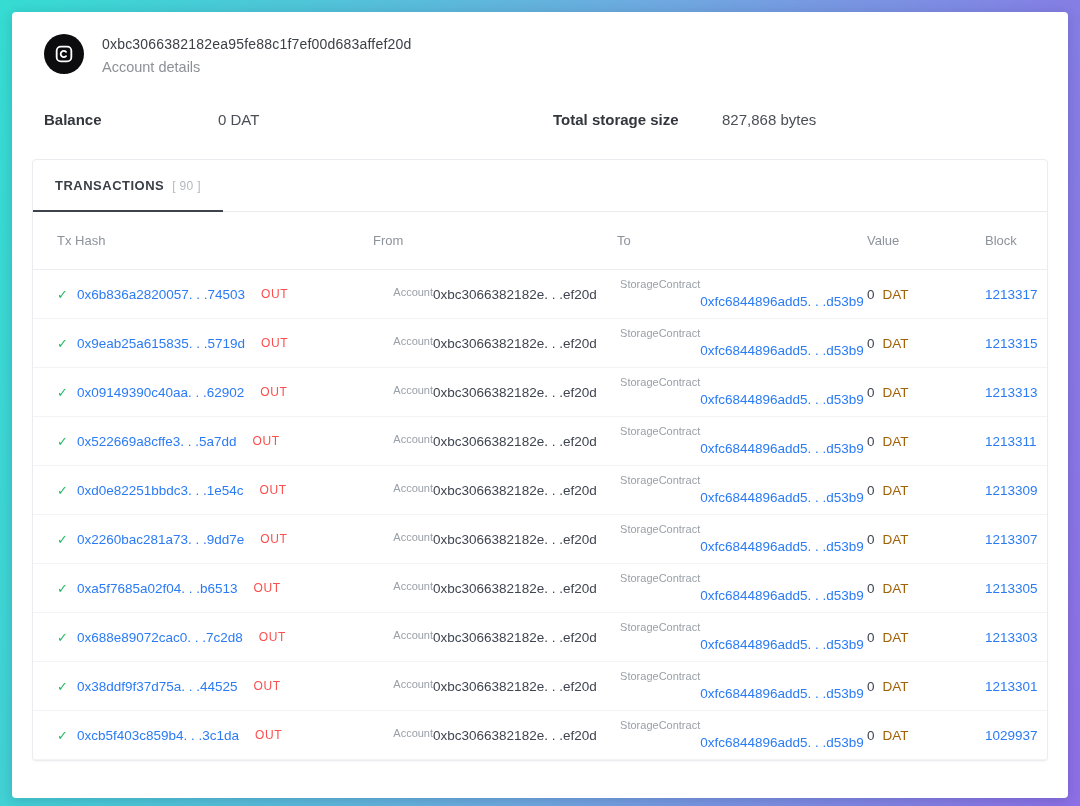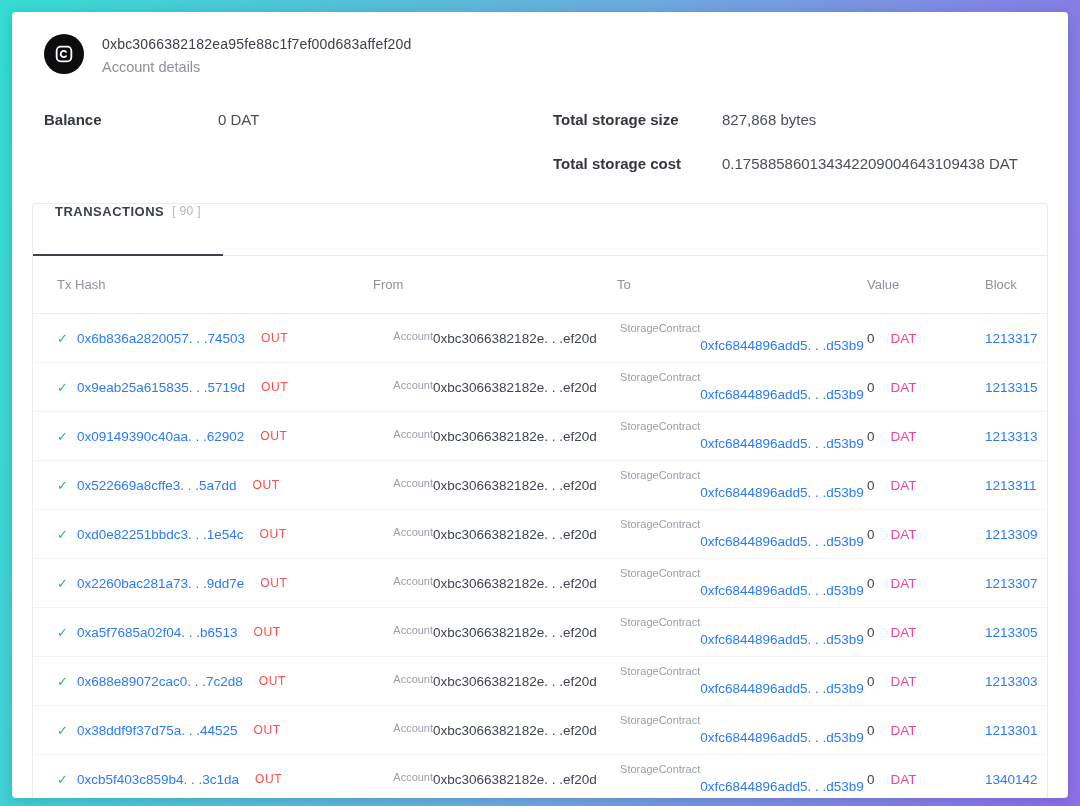--- a/index.html
+++ b/index.html
@@ -41,21 +41,21 @@
   .inner-card {
     margin-top: 4px;
     border: 1px solid #ececf0;
     border-radius: 4px;
     background: #fff;
     box-shadow: 0 1px 2px rgba(20,20,40,0.04);
     overflow: hidden;
   }
   .tabs { display: flex; border-bottom: 1px solid #e9ebee; height: 52px; }
   .tab {
-    display: flex; align-items: flex-start;
+    display: flex; align-items: center;
     padding: 0 22px; position: relative; cursor: pointer;
     font-size: 13px; letter-spacing: .5px; color: #636a75; font-weight: 600;
     margin-right: 4px;
   }
   .tab .count { color: #b4b9c0; font-size: 12px; font-weight: 400; margin-left: 8px; letter-spacing: .3px; }
   .tab.active { color: #3b4048; }
   .tab.active::after {
     content: ""; position: absolute; left: 0; right: 0; bottom: -1px;
     height: 2px; background: #3e434b;
   }
@@ -76,21 +76,21 @@
   .check { color: #25b864; font-size: 13px; font-weight: 700; margin-right: 9px; flex: none; }
   a.link { color: #2b7bf5; text-decoration: none; cursor: pointer; }
   .hash { font-size: 13.5px; }
   .dir { color: #fb4e4e; font-size: 12px; font-weight: 500; letter-spacing: .6px; margin-left: 16px; }
   .two-line { display: flex; flex-direction: row; justify-content: center; line-height: 1.3; }
   .two-line .small { font-size: 11px; color: #9aa0a8; }
   .two-line .addr { font-size: 13.5px; color: #3f4550; margin-top: 1px; }
   .two-line a.link { font-size: 13.5px; margin-top: 16px; }
   .value-cell { font-size: 13.5px; }
   .value-cell .val { color: #3e4450; }
-  .value-cell .unit { color: #ec4899; margin-left: 16px; }
+  .value-cell .unit { color: #a16207; margin-left: 8px; }
   .block-cell a.link { font-size: 13.5px; }
 </style>
 </head>
 <body>
 
 <div class="main-card">
 
   <div class="account-header">
     <div class="avatar">
       <svg viewBox="0 0 24 24">
@@ -109,24 +109,20 @@
       <div class="summary-row">
         <div class="label">Balance</div>
         <div class="value">0 DAT</div>
       </div>
     </div>
     <div class="summary-right">
       <div class="summary-row">
         <div class="label">Total storage size</div>
         <div class="value">827,868 bytes</div>
       </div>
-      <div class="summary-row">
-        <div class="label">Total storage cost</div>
-        <div class="value">0.175885860134342209004643109438 DAT</div>
-      </div>
     </div>
   </div>
 
   <div class="inner-card">
     <div class="tabs">
       <div class="tab active">
         <span>TRANSACTIONS</span>
         <span class="count">[ 90 ]</span>
       </div>
     </div>
@@ -349,19 +345,19 @@
       <span class="addr">0xbc3066382182e. . .ef20d</span>
     </div>
     <div class="two-line">
       <span class="small">StorageContract</span>
       <a class="link">0xfc6844896add5. . .d53b9</a>
     </div>
     <div class="value-cell">
       <span class="val">0</span><span class="unit">DAT</span>
     </div>
     <div class="block-cell">
-      <a class="link">1340142</a>
+      <a class="link">1029937</a>
     </div>
   </div>
 </div>
   </div>
 
 </div>
 
 </body></html>

